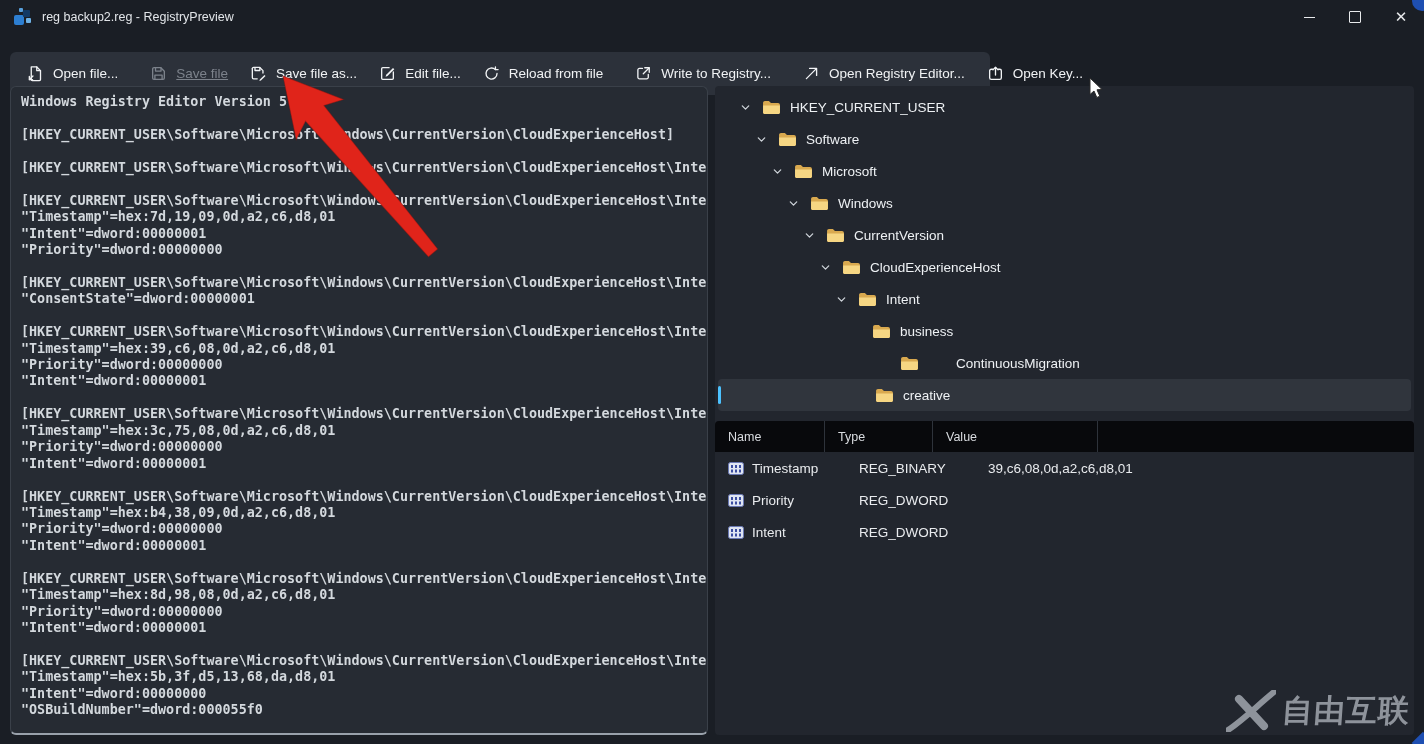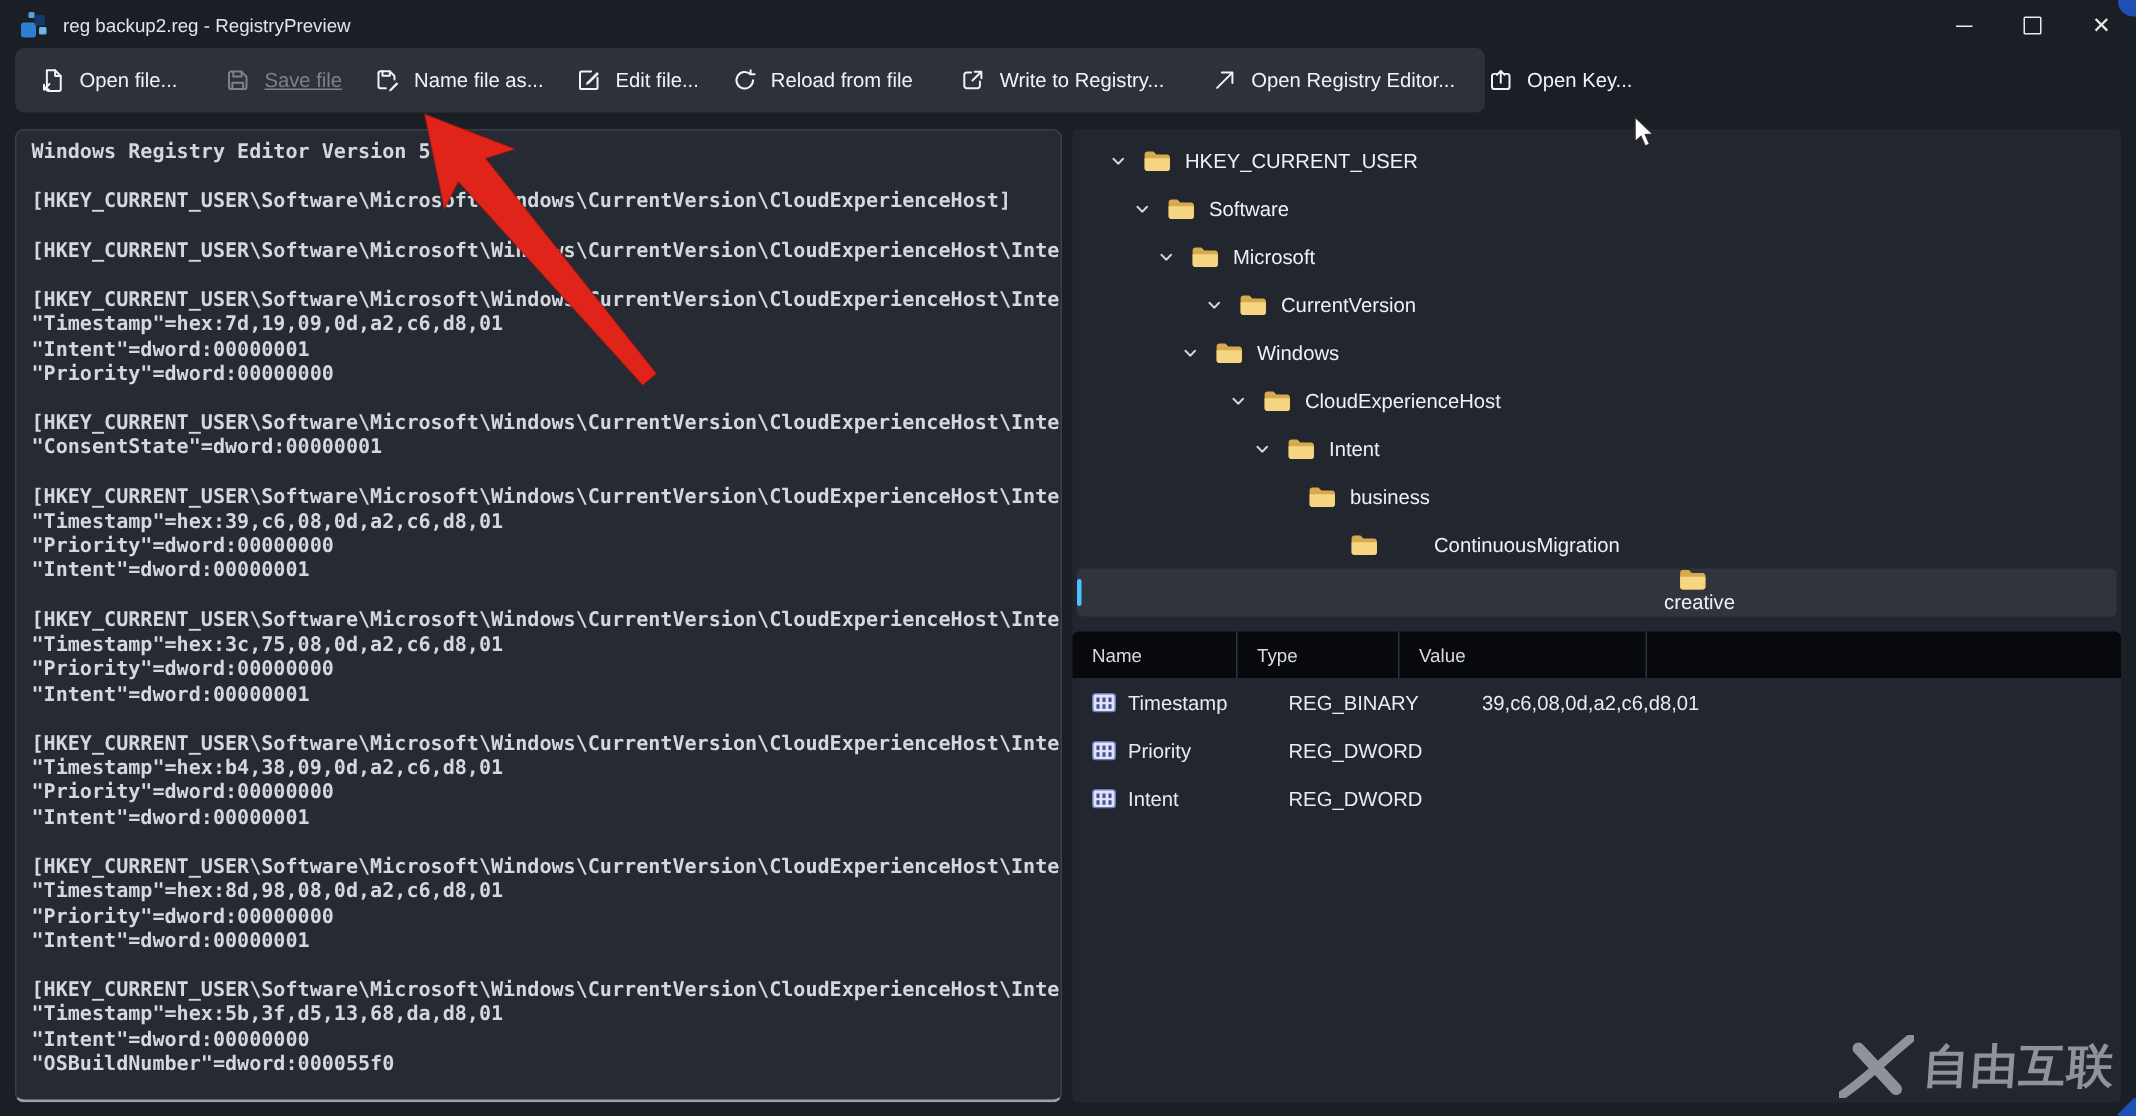--- a/index.html
+++ b/index.html
@@ -17,42 +17,42 @@
   .ai3{left:12px;top:10px;width:5px;height:5px;background:#6fb3e8;border-radius:1px;}
   .ai4{left:5px;top:0px;width:4px;height:4px;background:#57a0dd;border-radius:1px;}
   .title-text{font-size:12.5px;color:#e2e5e9;}
   .win-controls{position:absolute;right:0;top:0;height:34px;display:flex;align-items:center;}
   .win-btn{width:46px;height:34px;display:flex;align-items:center;justify-content:center;color:#e8eaec;font-size:13px;}
   .wb-max{width:10px;height:10px;border:1.2px solid #e8eaec;border-radius:1px;}
   .wb-min{width:11px;height:0;border-top:1.2px solid #e8eaec;}
   .corner-dot{position:absolute;right:-8px;top:-9px;width:20px;height:20px;border-radius:50%;background:#1e4fb2;}
 
   
-  .toolbar{position:absolute;left:10px;top:32px;width:980px;height:43px;background:#2c313a;
+  .toolbar{position:absolute;left:10px;top:52px;width:980px;height:43px;background:#2c313a;
            border-radius:6px;display:flex;align-items:center;padding:0 6px;box-sizing:border-box;}
   .tb-btn{display:flex;align-items:center;gap:9px;height:35px;padding:0 11px;border-radius:5px;cursor:default;}
   .tb-btn .tb-icon{width:17px;height:17px;display:flex;align-items:center;justify-content:center;}
   .tb-btn .tb-icon svg{width:17px;height:17px;stroke:#f1f3f5;fill:none;stroke-width:1.25;stroke-linecap:round;stroke-linejoin:round;}
   .tb-label{font-size:13.5px;color:#f1f3f5;white-space:nowrap;}
   .tb-btn.disabled .tb-label{color:#7c828b;text-decoration:underline;}
   .tb-btn.disabled .tb-icon svg{stroke:#7c828b;}
   .tb-sep{width:1px;height:22px;background:#4a505a;margin:0 5px;}
 
   
   .editor{position:absolute;left:10px;top:86px;width:698px;height:649px;box-sizing:border-box;
           background:#262b33;border:1px solid #3a4049;border-bottom:2px solid #99a1ab;border-radius:6px;
           padding:7px 10px;overflow:hidden;}
   .editor .line{font-family:"DejaVu Sans Mono",monospace;font-size:13.4px;line-height:16.45px;height:16.45px;
           font-weight:600;color:#d3d8dd;white-space:pre;}
 
   
   .right-panel{position:absolute;left:715px;top:86px;width:699px;height:649px;background:#22262e;border-radius:4px;}
   .tree{position:absolute;left:0;top:5px;width:100%;}
   .tree-row{height:32px;display:flex;align-items:center;position:relative;box-sizing:border-box;}
-  .tree-row.selected{background:#30353d;border-radius:4px;margin:0 3px;flex-direction:column;}
+  .tree-row.selected{background:#30353d;border-radius:4px;margin:0 3px;}
   .sel-pill{display:none;position:absolute;left:0;top:7px;width:3px;height:18px;border-radius:2px;background:#4cc2ff;}
   .tree-row.selected .sel-pill{display:block;}
   .chev{width:22px;display:flex;align-items:center;justify-content:flex-start;}
   .chev svg{width:11px;height:11px;stroke:#cfd4da;fill:none;stroke-width:1.4;stroke-linecap:round;stroke-linejoin:round;}
   .leaf-spacer{width:20px;}
   .folder{width:19px;height:15px;margin-right:9px;flex:0 0 auto;}
   .tree-label{font-size:13.5px;color:#eef1f4;white-space:nowrap;}
 
   
   .grid{position:absolute;left:0;top:335px;width:100%;}
@@ -124,21 +124,21 @@
   </div>
       <div class="tb-btn">
     <span class="tb-icon">
           <svg viewBox="0 0 16 16">
             <path d="M2.2 3.5a1.2 1.2 0 0 1 1.2-1.2h5.8l3 3v2.2"></path>
             <path d="M2.2 3.5v8.3a1.2 1.2 0 0 0 1.2 1.2h3.4"></path>
             <path d="M4.7 2.4v2.8h4.6V2.5"></path>
             <path d="M9.3 13.6l4.3-4.3 1 1-4.3 4.3-1.5.5z" fill="#f1f3f5" stroke="none"></path>
           </svg>
         </span>
-    <span class="tb-label">Name file as...</span>
+    <span class="tb-label">Save file as...</span>
   </div>
       <div class="tb-btn">
     <span class="tb-icon">
           <svg viewBox="0 0 16 16">
             <path d="M13.5 6.5v6a1 1 0 0 1-1 1h-9a1 1 0 0 1-1-1v-9a1 1 0 0 1 1-1h6"></path>
             <path d="M6.8 9.2l6.4-6.4 1.2 1.2-6.4 6.4-1.8.6z" fill="#f1f3f5" stroke="none"></path>
           </svg>
         </span>
     <span class="tb-label">Edit file...</span>
   </div>
@@ -265,49 +265,49 @@
             </svg>
     </span>
     <span class="folder">
       <svg viewBox="0 0 20 16" width="19" height="15">
         <path fill="#d9a94f" d="M1 3c0-1.1.9-2 2-2h4.2l2.2 2.2H17c1.1 0 2 .9 2 2V13c0 1.1-.9 2-2 2H3c-1.1 0-2-.9-2-2z"></path>
         <path fill="#f6d683" d="M1 5.8h18V13c0 1.1-.9 2-2 2H3c-1.1 0-2-.9-2-2z"></path>
       </svg>
     </span>
     <span class="tree-label">Microsoft</span>
   </div>
+        <div class="tree-row" style="padding-left: 73px;">
+
+    <span class="chev">
+      <svg viewBox="0 0 12 12">
+              <path d="M2.5 4.2 L6 7.8 L9.5 4.2"></path>
+            </svg>
+    </span>
+    <span class="folder">
+      <svg viewBox="0 0 20 16" width="19" height="15">
+        <path fill="#d9a94f" d="M1 3c0-1.1.9-2 2-2h4.2l2.2 2.2H17c1.1 0 2 .9 2 2V13c0 1.1-.9 2-2 2H3c-1.1 0-2-.9-2-2z"></path>
+        <path fill="#f6d683" d="M1 5.8h18V13c0 1.1-.9 2-2 2H3c-1.1 0-2-.9-2-2z"></path>
+      </svg>
+    </span>
+    <span class="tree-label">Windows</span>
+  </div>
         <div class="tree-row" style="padding-left: 89px;">
 
     <span class="chev">
       <svg viewBox="0 0 12 12">
               <path d="M2.5 4.2 L6 7.8 L9.5 4.2"></path>
             </svg>
     </span>
     <span class="folder">
       <svg viewBox="0 0 20 16" width="19" height="15">
         <path fill="#d9a94f" d="M1 3c0-1.1.9-2 2-2h4.2l2.2 2.2H17c1.1 0 2 .9 2 2V13c0 1.1-.9 2-2 2H3c-1.1 0-2-.9-2-2z"></path>
         <path fill="#f6d683" d="M1 5.8h18V13c0 1.1-.9 2-2 2H3c-1.1 0-2-.9-2-2z"></path>
       </svg>
     </span>
     <span class="tree-label">CurrentVersion</span>
-  </div>
-        <div class="tree-row" style="padding-left: 73px;">
-
-    <span class="chev">
-      <svg viewBox="0 0 12 12">
-              <path d="M2.5 4.2 L6 7.8 L9.5 4.2"></path>
-            </svg>
-    </span>
-    <span class="folder">
-      <svg viewBox="0 0 20 16" width="19" height="15">
-        <path fill="#d9a94f" d="M1 3c0-1.1.9-2 2-2h4.2l2.2 2.2H17c1.1 0 2 .9 2 2V13c0 1.1-.9 2-2 2H3c-1.1 0-2-.9-2-2z"></path>
-        <path fill="#f6d683" d="M1 5.8h18V13c0 1.1-.9 2-2 2H3c-1.1 0-2-.9-2-2z"></path>
-      </svg>
-    </span>
-    <span class="tree-label">Windows</span>
   </div>
         <div class="tree-row" style="padding-left: 105px;">
 
     <span class="chev">
       <svg viewBox="0 0 12 12">
               <path d="M2.5 4.2 L6 7.8 L9.5 4.2"></path>
             </svg>
     </span>
     <span class="folder">
       <svg viewBox="0 0 20 16" width="19" height="15">

